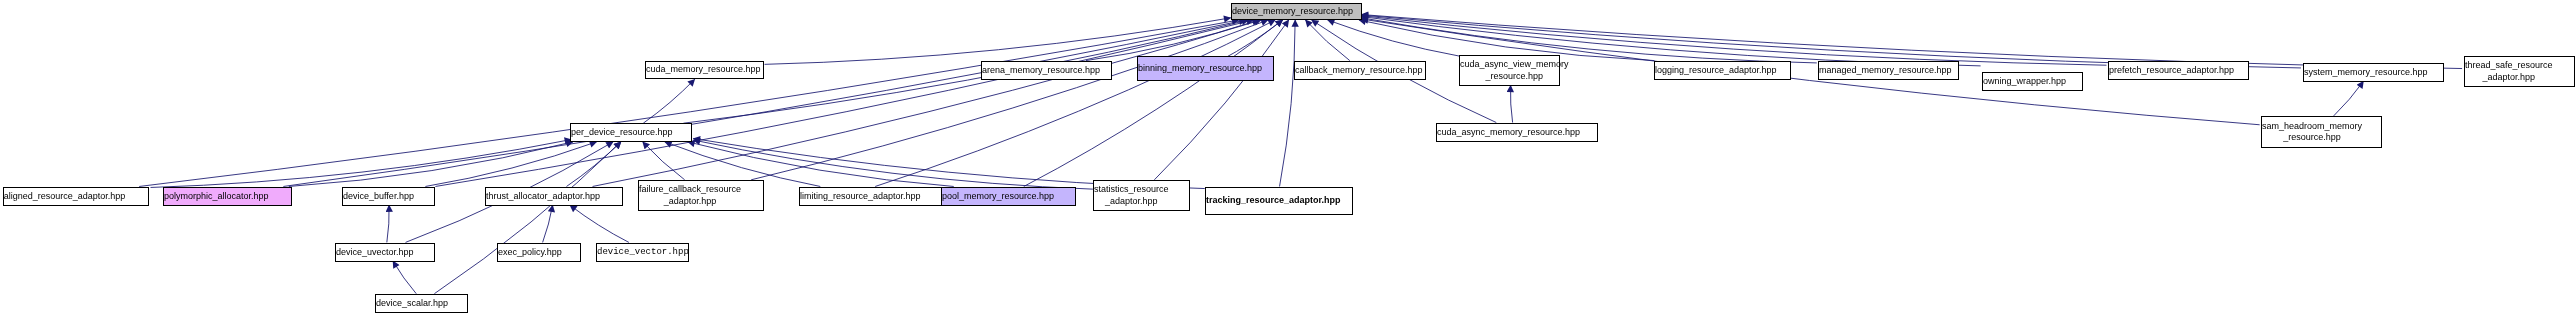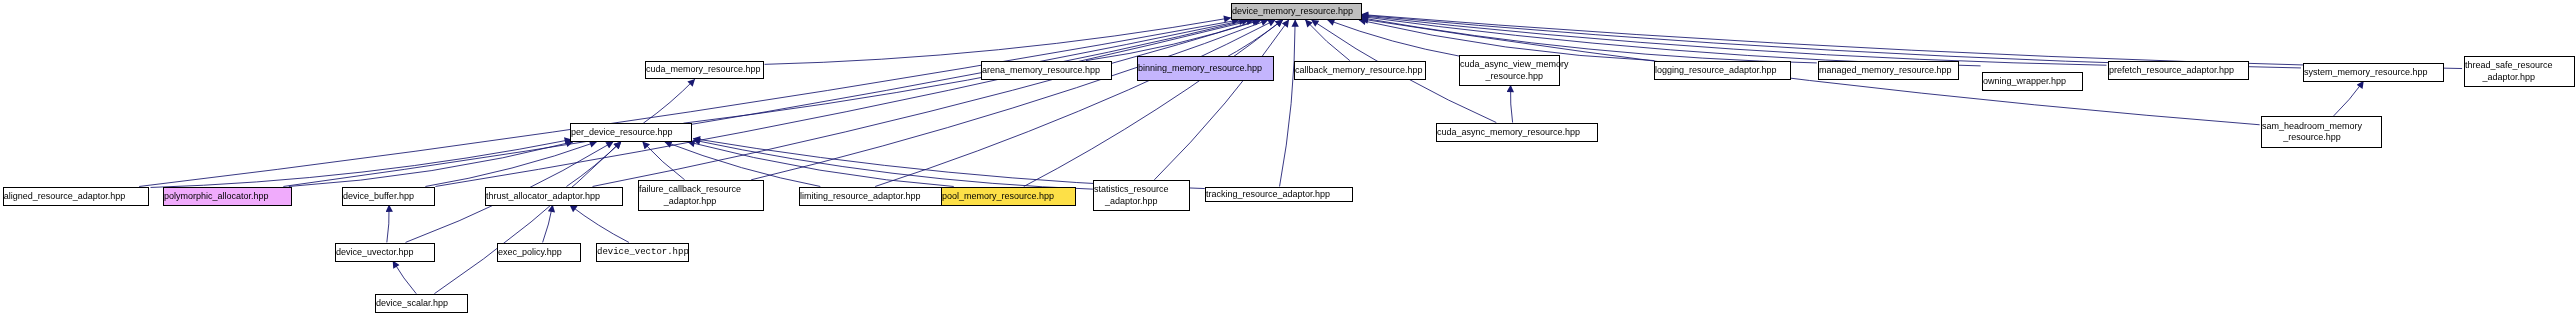--- a/index.html
+++ b/index.html
@@ -84,22 +84,22 @@
     <div class="node" style="left: 1436px; top: 123px; width: 162px; height: 18.7px; background: rgb(255, 255, 255); border: 0.7px solid rgb(0, 0, 0); color: rgb(0, 0, 0);"><span>cuda_async_memory_resource.hpp</span></div>
     <div class="node" style="left: 2261px; top: 116px; width: 121px; height: 32px; background: rgb(255, 255, 255); border: 0.7px solid rgb(0, 0, 0); color: rgb(0, 0, 0);"><span>sam_headroom_memory
 _resource.hpp</span></div>
     <div class="node" style="left: 2.7px; top: 187px; width: 146px; height: 18.7px; background: rgb(255, 255, 255); border: 0.7px solid rgb(0, 0, 0); color: rgb(0, 0, 0);"><span>aligned_resource_adaptor.hpp</span></div>
     <div class="node" style="left: 163px; top: 187px; width: 129px; height: 18.7px; background: #f0abfc; border: 0.7px solid rgb(0, 0, 0); color: rgb(0, 0, 0);"><span>polymorphic_allocator.hpp</span></div>
     <div class="node" style="left: 342px; top: 187px; width: 93px; height: 18.7px; background: rgb(255, 255, 255); border: 0.7px solid rgb(0, 0, 0); color: rgb(0, 0, 0);"><span>device_buffer.hpp</span></div>
     <div class="node" style="left: 485px; top: 187px; width: 138px; height: 18.7px; background: rgb(255, 255, 255); border: 0.7px solid rgb(0, 0, 0); color: rgb(0, 0, 0);"><span>thrust_allocator_adaptor.hpp</span></div>
     <div class="node" style="left: 638px; top: 180px; width: 126px; height: 31px; background: rgb(255, 255, 255); border: 0.7px solid rgb(0, 0, 0); color: rgb(0, 0, 0);"><span>failure_callback_resource
 _adaptor.hpp</span></div>
     <div class="node" style="left: 779px; top: 187px; width: 146px; height: 18.7px; background: rgb(255, 255, 255); border: 0.7px solid rgb(0, 0, 0); color: rgb(0, 0, 0); margin-left: 20px;"><span>limiting_resource_adaptor.hpp</span></div>
-    <div class="node" style="left: 941px; top: 187px; width: 135px; height: 18.7px; background: #fde047; border: 0.7px solid rgb(0, 0, 0); color: rgb(0, 0, 0);"><span>pool_memory_resource.hpp</span></div>
+    <div class="node" style="left: 941px; top: 187px; width: 135px; height: 18.7px; background: #c4b5fd; border: 0.7px solid rgb(0, 0, 0); color: rgb(0, 0, 0);"><span>pool_memory_resource.hpp</span></div>
     <div class="node" style="left: 1093px; top: 180px; width: 97px; height: 31px; background: rgb(255, 255, 255); border: 0.7px solid rgb(0, 0, 0); color: rgb(0, 0, 0);"><span>statistics_resource
 _adaptor.hpp</span></div>
-    <div class="node" style="left: 1205px; top: 187px; width: 148px; height: 15px; background: rgb(255, 255, 255); border: 0.7px solid rgb(0, 0, 0); color: rgb(0, 0, 0);"><span>tracking_resource_adaptor.hpp</span></div>
+    <div class="node" style="left: 1205px; top: 187px; width: 148px; height: 28px; background: rgb(255, 255, 255); border: 0.7px solid rgb(0, 0, 0); color: rgb(0, 0, 0); font-weight: bold;"><span>tracking_resource_adaptor.hpp</span></div>
     <div class="node" style="left: 335px; top: 243px; width: 100px; height: 18.7px; background: rgb(255, 255, 255); border: 0.7px solid rgb(0, 0, 0); color: rgb(0, 0, 0);"><span>device_uvector.hpp</span></div>
     <div class="node" style="left: 497px; top: 243px; width: 84px; height: 18.7px; background: rgb(255, 255, 255); border: 0.7px solid rgb(0, 0, 0); color: rgb(0, 0, 0);"><span>exec_policy.hpp</span></div>
     <div class="node" style="left: 596px; top: 243px; width: 93px; height: 18.7px; background: rgb(255, 255, 255); border: 0.7px solid rgb(0, 0, 0); color: rgb(0, 0, 0); font-family: Liberation Mono, monospace;"><span>device_vector.hpp</span></div>
     <div class="node" style="left: 375px; top: 294px; width: 93px; height: 18.7px; background: rgb(255, 255, 255); border: 0.7px solid rgb(0, 0, 0); color: rgb(0, 0, 0);"><span>device_scalar.hpp</span></div>
   </div>
 
 
 </body></html>

